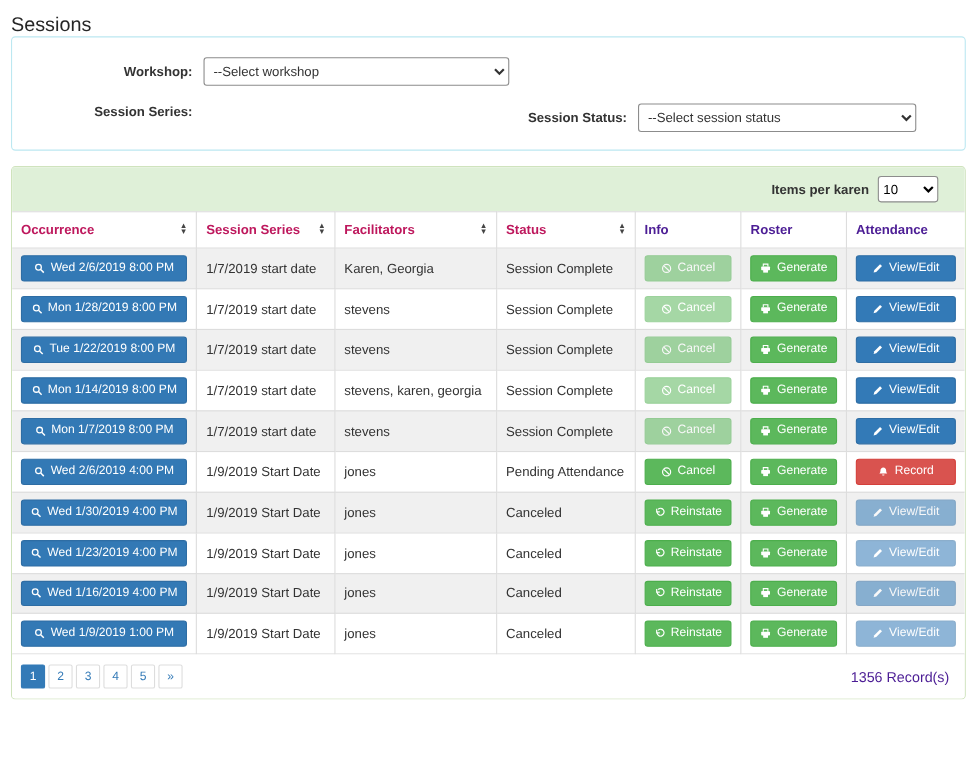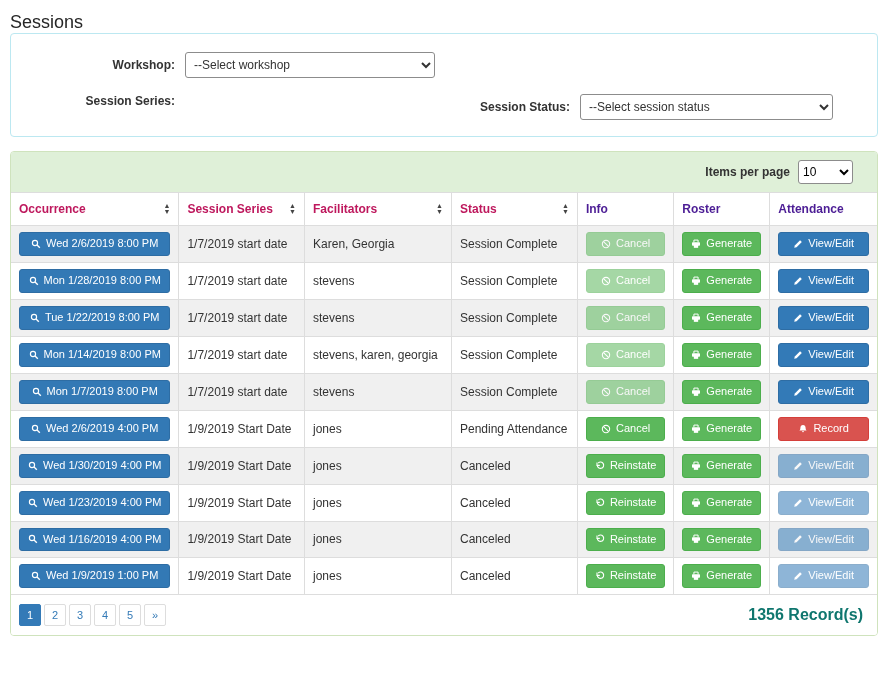--- a/index.html
+++ b/index.html
@@ -11,21 +11,21 @@
   
   .panel-info{border:1px solid #bce8f1;border-radius:4px;margin-bottom:14px;background:#fff}
   .panel-info-head{background:#d9edf7;color:#31708f;padding:8px 12px;font-size:14px;display:flex;align-items:center;gap:7px;border-bottom:1px solid #bce8f1;border-radius:3px 3px 0 0}
   .minus-circle{width:14px;height:14px;border-radius:50%;background:#2d6a8f;position:relative;display:inline-block;flex:0 0 auto}
   .minus-circle::after{content:"";position:absolute;left:3px;right:3px;top:6px;height:2px;background:#d9edf7}
   .panel-info-body{padding:18px 14px 12px}
   .form-row{display:flex;align-items:flex-start;margin-bottom:16px}
   .form-row:last-child{margin-bottom:4px}
   .field{display:flex;align-items:center}
   .field label{width:160px;text-align:right;font-weight:bold;font-size:12px;padding-right:10px;color:#333}
-  .field select{width:250px;height:26px;font-size:12px;border:1px solid #8c8c8c;border-radius:3px;background:#fff;color:#333;font-family:inherit;padding:0 4px}
+  .field select{width:278px;height:26px;font-size:12px;border:1px solid #8c8c8c;border-radius:3px;background:#fff;color:#333;font-family:inherit;padding:0 4px}
   .field-right{margin-left:auto;margin-right:30px}
   .field-right label{width:auto}
   .field-right select{width:253px}
 
   
   .panel-table{border:1px solid #cfe3bd;border-radius:4px;overflow:hidden;background:#fff}
   .table-toolbar{background:#dff0d8;padding:8px 24px 8px 8px;display:flex;justify-content:flex-end;align-items:center;gap:8px;font-size:12px;font-weight:bold;color:#333}
   .table-toolbar select{width:55px;height:24px;font-size:12px;border:1px solid #8c8c8c;border-radius:3px;background:#fff;font-family:inherit}
 
   table.sessions{width:100%;border-collapse:collapse;background:#fff;font-size:12px}
@@ -51,21 +51,21 @@
   .btn-red{background:#d9534f;border-color:#d43f3a}
   .btn.disabled{opacity:.55;cursor:default}
   td.col-act{text-align:center}
   .act{width:100%;max-width:92px}
 
   
   .table-footer{display:flex;align-items:center;justify-content:space-between;padding:9px 8px;background:#fff}
   .pagination{display:flex}
   .page-btn{min-width:22px;height:22px;border:1px solid #ddd;background:#fff;color:#337ab7;font-size:11px;margin-right:3px;cursor:pointer;border-radius:2px;font-family:inherit;padding:0 5px}
   .page-btn.active{background:#337ab7;color:#fff;border-color:#337ab7}
-  .records{color:#0f766e;font-size:16px;font-weight:bold;padding-right:6px}
+  .records{color:#4c1d95;font-size:13px;font-weight:normal;padding-right:6px}
 </style>
 </head>
 <body>
 
 <div class="page">
 
   <h1 class="title">Sessions</h1>
 
   <div class="panel-info">
     <div class="panel-info-body">
@@ -86,21 +86,21 @@
           <select>
             <option>--Select session status</option>
           </select>
         </div>
       </div>
     </div>
   </div>
 
   <div class="panel-table">
     <div class="table-toolbar">
-      <span>Items per page</span>
+      <span>Items per karen</span>
       <select>
         <option>10</option>
       </select>
     </div>
 
     <table class="sessions">
       <colgroup>
         <col style="width:18.5%">
           <col style="width:15%">
           <col style="width:17.5%">

